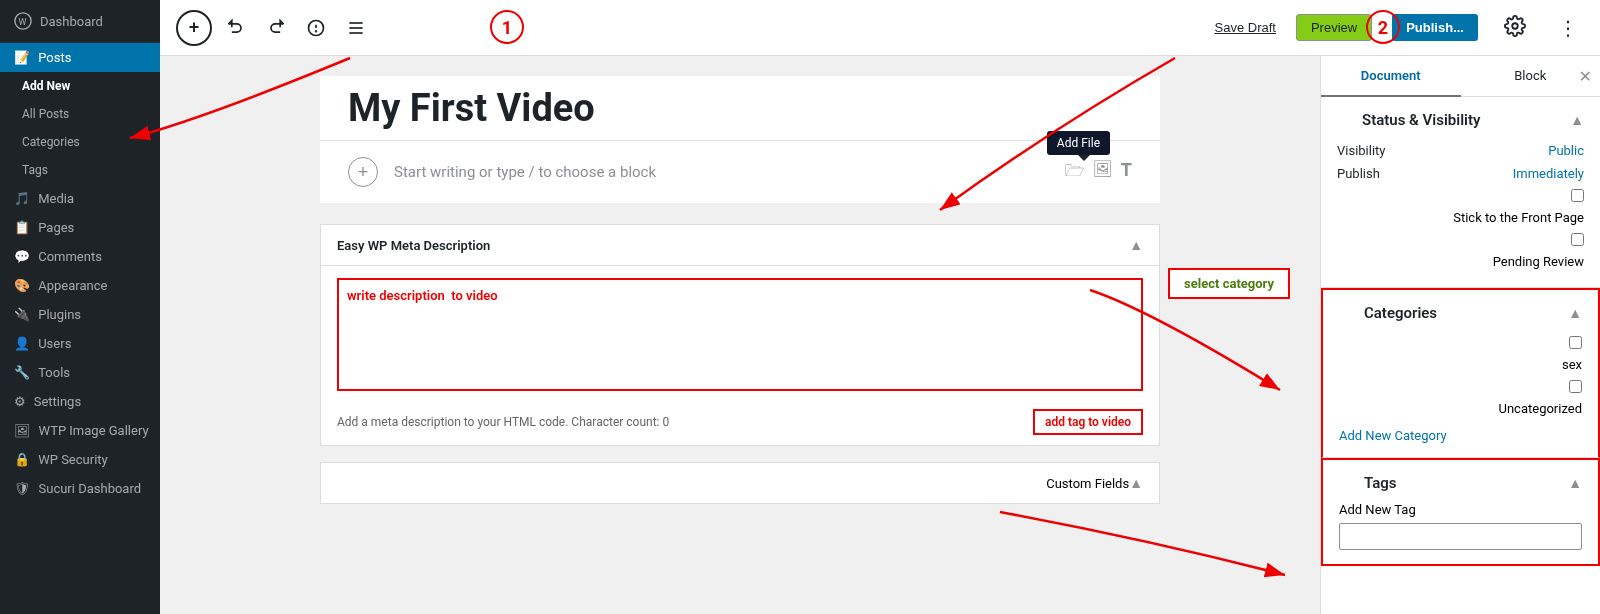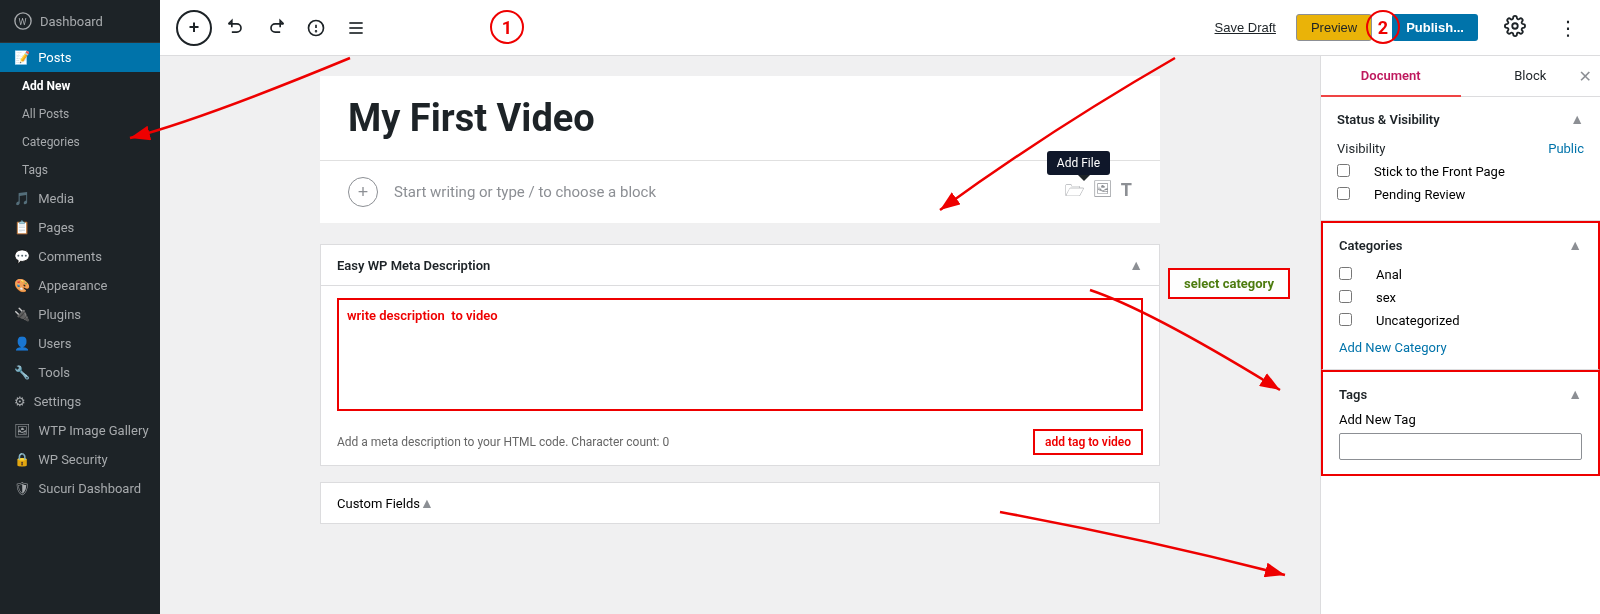--- a/index.html
+++ b/index.html
@@ -106,21 +106,21 @@
     }
     .btn-save-draft {
       background: none;
       border: none;
       cursor: pointer;
       font-size: 13px;
       color: #1d2327;
       text-decoration: underline;
     }
     .btn-preview {
-      background: #eab308;
+      background: #84cc16;
       border: 1px solid #8c8f94;
       border-radius: 3px;
       padding: 5px 14px;
       cursor: pointer;
       font-size: 13px;
       color: #1d2327;
     }
     .btn-publish {
       background: #0073aa;
       color: #fff;
@@ -175,21 +175,21 @@
       padding: 20px 30px;
       overflow-y: auto;
       background: #f0f0f1;
     }
     .editor-block {
       background: #fff;
       max-width: 840px;
       margin: 0 auto 20px;
     }
     .title-block {
-      padding: 20px 28px;
+      padding: 10px 28px;
       border: none;
       border-bottom: 1px solid #e0e0e0;
     }
     .post-title {
       font-size: 38px;
       font-weight: 700;
       color: #1d2327;
       width: 100%;
       border: none;
       outline: none;
@@ -300,21 +300,21 @@
     
     .custom-fields-section {
       background: #fff;
       max-width: 840px;
       margin: 0 auto;
       border: 1px solid #dcdcde;
     }
     .custom-fields-header {
       display: flex;
       align-items: center;
-      justify-content: flex-start;
+      justify-content: flex-end;
       padding: 12px 16px;
       cursor: pointer;
     }
 
     
     #right-panel {
       width: 280px;
       background: #fff;
       border-left: 1px solid #dcdcde;
       display: flex;
@@ -330,21 +330,21 @@
     .panel-tab {
       flex: 1;
       text-align: center;
       padding: 12px 8px;
       cursor: pointer;
       font-size: 13px;
       color: #1d2327;
       border-bottom: 2px solid transparent;
       margin-bottom: -1px;
     }
-    .panel-tab.active { border-bottom: 2px solid #ef4444; color: #be185d; font-weight: 600; }
+    .panel-tab.active { border-bottom: 2px solid #737373; color: #0369a1; font-weight: 600; }
     .panel-close {
       position: absolute;
       right: 8px;
       top: 50%;
       transform: translateY(-50%);
       background: none;
       border: none;
       cursor: pointer;
       font-size: 16px;
       color: #8c8f94;
@@ -354,38 +354,40 @@
       padding: 14px 16px;
     }
     .panel-section-header {
       display: flex;
       align-items: center;
       justify-content: space-between;
       margin-bottom: 10px;
     }
     .panel-section-title {
       font-weight: 600;
-      font-size: 13px;
-      color: #1d2327;
+      font-size: 15px;
+      color: #1d2327;
+      margin-left: 25px;
     }
     .panel-row {
       display: flex;
       align-items: center;
       justify-content: space-between;
       padding: 4px 0;
       font-size: 13px;
     }
     .panel-label { color: #1d2327; }
     .panel-link { color: #0073aa; text-decoration: none; cursor: pointer; }
     .checkbox-row {
       display: flex;
-      align-items: flex-start;
-      gap: 24px;
+      align-items: flex-end;
+      gap: 8px;
       padding: 4px 0;
       font-size: 13px;
+      flex-direction: column;
     }
     .checkbox-row input[type=checkbox] { cursor: pointer; }
 
     
     .categories-section {
       border: 2px solid #e00;
       padding: 14px 16px;
       margin: 0;
       border-bottom: 1px solid #dcdcde;
     }
@@ -597,38 +599,38 @@
 
       <div class="panel-section">
         <div class="panel-section-header">
           <span class="panel-section-title">Status &amp; Visibility</span>
           <span class="chevron-icon">▲</span>
         </div>
         <div class="panel-row">
           <span class="panel-label">Visibility</span>
           <a class="panel-link">Public</a>
         </div>
+        <div class="panel-row">
+          <span class="panel-label">Publish</span>
+          <a class="panel-link">Immediately</a>
+        </div>
         <div class="checkbox-row">
           <input type="checkbox" style="">
           <span>Stick to the Front Page</span>
         </div>
         <div class="checkbox-row">
           <input type="checkbox" style="">
           <span>Pending Review</span>
         </div>
       </div>
 
       <div class="categories-section">
         <div class="panel-section-header">
           <span class="panel-section-title">Categories</span>
           <span class="chevron-icon">▲</span>
-        </div>
-        <div class="checkbox-row">
-          <input type="checkbox" style="">
-          <span>Anal</span>
         </div>
         <div class="checkbox-row">
           <input type="checkbox" style="">
           <span>sex</span>
         </div>
         <div class="checkbox-row">
           <input type="checkbox" style="">
           <span>Uncategorized</span>
         </div>
         <div style="margin-top:8px;">

